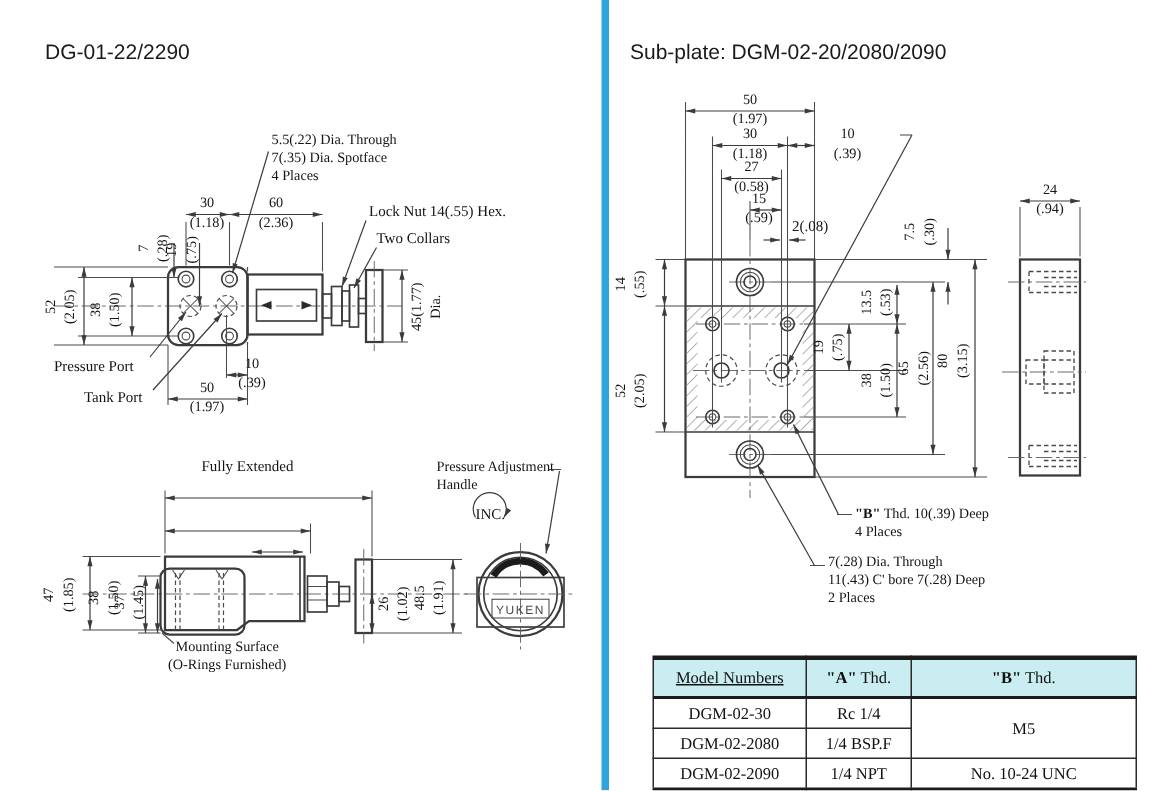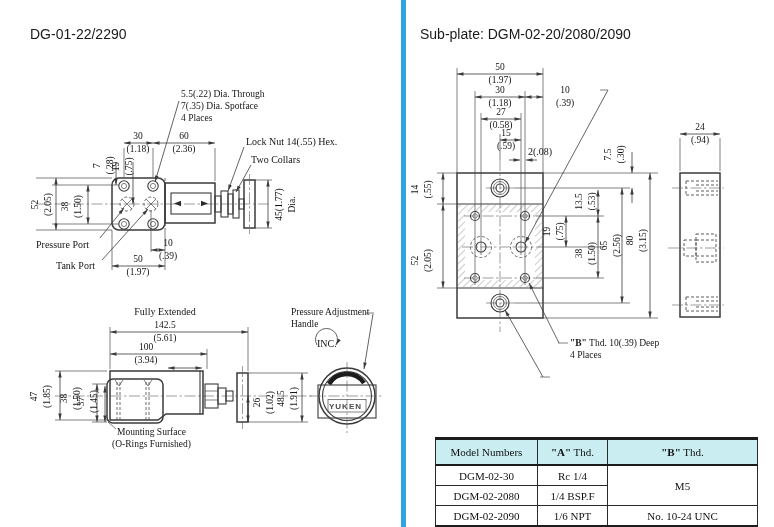--- a/index.html
+++ b/index.html
@@ -17,22 +17,22 @@
   .title{position:absolute;font-family:"Liberation Sans",sans-serif;font-size:14px;color:#1a1a1a;white-space:nowrap;}
   .lbl{position:absolute;font-size:10px;line-height:11px;white-space:nowrap;}
   .note{position:absolute;font-size:9.5px;line-height:12px;white-space:nowrap;}
   .dim{position:absolute;text-align:center;font-size:9.5px;}
   .dim div{height:10px;line-height:10px;}
   .dim div:first-child{margin-bottom:3px;}
   .rot{transform:rotate(-90deg);}
   .ctr{text-align:center;}
   .b{font-weight:bold;}
   #divider{position:absolute;top:0;height:527px;width:5px;}
-  #brand{position:absolute;font-family:"Liberation Sans",sans-serif;font-size:8px;font-weight:bold;
-         letter-spacing:1px;color:#4a4a4a;text-align:left;}
+  #brand{position:absolute;font-family:"Liberation Sans",sans-serif;font-size:8px;font-weight:normal;
+         letter-spacing:1px;color:#4a4a4a;text-align:center;}
   table.spec{position:absolute;left:435px;top:437px;width:322px;table-layout:fixed;
              border-collapse:collapse;border-top:3px solid #1c1c1c;border-bottom:3px solid #1c1c1c;}
   table.spec th,table.spec td{border:1px solid #2a2a2a;font-family:"Liberation Serif",serif;
              font-size:11px;font-weight:normal;text-align:center;padding:0;color:#111;}
   table.spec tr.hd th{height:24px;border-bottom:2px solid #1c1c1c;}
   table.spec td{height:19px;}
 </style>
 </head>
 <body>
 
@@ -250,28 +250,20 @@
 <div class="dim" style="left:118px;top:254px;width:40px">
   <div>50</div>
       <div>(1.97)</div>
 </div>
 <div class="dim rot" style="left:262px;top:193px;width:46px">
   <div>45(1.77)</div>
       <div>Dia.</div>
 </div>
 
 <div class="lbl ctr" style="left:105px;top:306px;width:120px">Fully Extended</div>
-<div class="dim" style="left:125px;top:320px;width:80px">
-  <div>142.5</div>
-      <div>(5.61)</div>
-</div>
-<div class="dim" style="left:106px;top:342px;width:80px">
-  <div>100</div>
-      <div>(3.94)</div>
-</div>
 <div class="dim rot" style="left:20px;top:385px;width:40px">
   <div>47</div>
       <div>(1.85)</div>
 </div>
 <div class="dim rot" style="left:50px;top:387px;width:40px">
   <div>38</div>
       <div>(1.50)</div>
 </div>
 <div class="dim rot" style="left:67px;top:390px;width:40px">
   <div>37</div>
@@ -316,20 +308,25 @@
 </div>
 <div class="dim" style="left:488px;top:128px;width:36px">
   <div>15</div>
       <div>(.59)</div>
 </div>
 <div class="lbl" style="left:528px;top:146px">2(.08)</div>
 
 <div class="note" style="left:570px;top:337px">
   <div><span class="b">"B"</span><span> Thd. 10(.39) Deep</span></div>
   <div>4 Places</div>
+</div>
+<div class="note" style="left:552px;top:369px">
+  <div>7(.28) Dia. Through</div>
+  <div>11(.43) C' bore 7(.28) Deep</div>
+  <div>2 Places</div>
 </div>
 
 <div class="dim rot" style="left:596px;top:143px;width:36px">
   <div>7.5</div>
       <div>(.30)</div>
 </div>
 <div class="dim rot" style="left:403px;top:178px;width:36px">
   <div>14</div>
       <div>(.55)</div>
 </div>
@@ -363,36 +360,36 @@
 </div>
 
 <table class="spec">
   <colgroup>
         <col style="width:102px">
         <col style="width:70px">
         <col style="width:150px">
       </colgroup>
   <tbody>
         <tr class="hd">
-    <th id="th0" style="background: rgb(201, 237, 241);"><span class="b"></span><span>Model Numbers</span></th>
+    <th id="th0" style="background: rgb(201, 237, 241); text-decoration: underline;"><span class="b"></span><span>Model Numbers</span></th>
     <th id="th1" style="background: rgb(201, 237, 241);"><span class="b">"A"</span><span> Thd.</span></th>
     <th id="th2" style="background: rgb(201, 237, 241);"><span class="b">"B"</span><span> Thd.</span></th>
   </tr>
   <tr>
     <td>DGM-02-30</td>
     <td>Rc 1/4</td>
     <td rowspan="2">M5</td>
   </tr>
   <tr>
     <td>DGM-02-2080</td>
     <td>1/4 BSP.F</td>
   </tr>
   <tr>
     <td>DGM-02-2090</td>
-    <td>1/6 NPT</td>
+    <td>1/4 NPT</td>
     <td>No. 10-24 UNC</td>
   </tr>
 </tbody>
     </table>
 
 <div id="divider" style="left: 401px; background: rgb(47, 166, 219);"></div>
 
 </div>
 
 </body></html>

